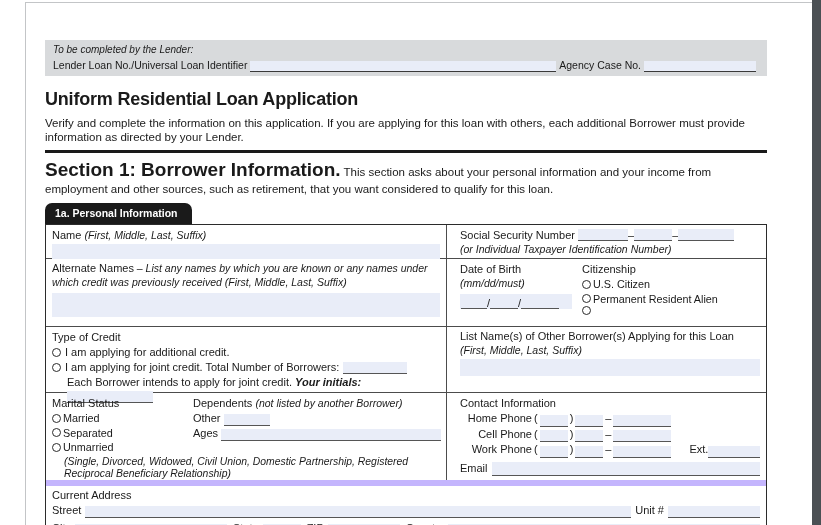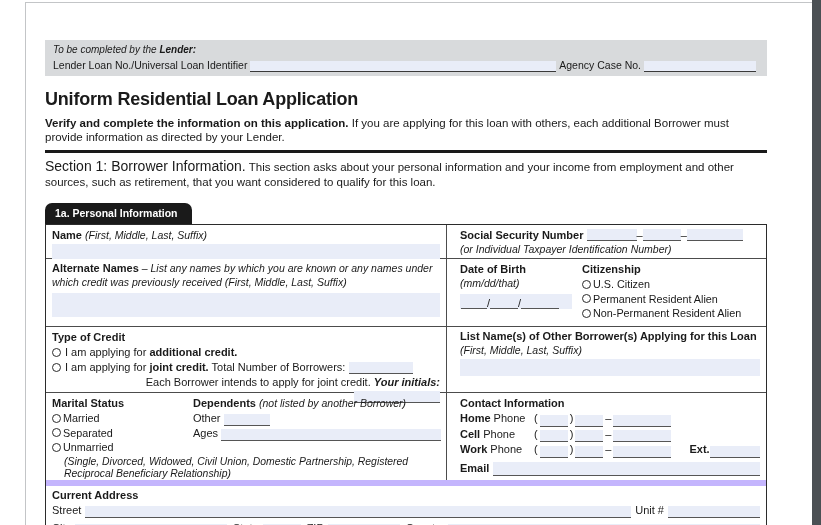--- a/index.html
+++ b/index.html
@@ -2,41 +2,41 @@
 <html><head>
 <meta charset="utf-8">
 <style>
   * { box-sizing: border-box; }
   html,body { margin:0; padding:0; }
   body {
     width:821px; height:525px; position:relative; overflow:hidden;
     background:#ffffff; color:#1a1a1a;
     font-family:"Liberation Sans", sans-serif; font-size:11px;
   }
-  .b { font-weight:bold; }
+  .b { font-weight:normal; }
   .bi { font-weight:bold; font-style:italic; }
 
   
   .edge-top { position:absolute; top:2px; left:25px; right:9px; height:1px; background:#c3c5c7; }
   .edge-left { position:absolute; top:2px; left:25px; width:1px; bottom:0; background:#c3c5c7; }
   .scrollbar { position:absolute; top:0; right:0; width:9px; height:100%; background:#4b5054; }
 
   
   .lender-box { position:absolute; left:45px; top:40px; width:722px; height:36px;
     background:#d8dadc; padding:3px 8px 4px 8px; }
   .lender-line1 { font-size:10px; font-style:italic; line-height:13px; }
   .lender-line2 { display:flex; align-items:flex-end; font-size:10.5px; line-height:14px; margin-top:2px; }
   .fill-line { border-bottom:1px solid #3a3a3a; background:#e9edf8; height:11px; margin:0 3px; }
   .fill-flex { flex:1; }
 
   .title { position:absolute; left:45px; top:89px; font-size:18px; font-weight:bold; letter-spacing:-0.2px; }
   .intro { position:absolute; left:45px; top:116px; width:722px; font-size:11.5px; line-height:1.22; }
   .thick-rule { position:absolute; left:45px; top:150px; width:722px; height:3px; background:#1a1a1a; }
   .sec-heading { position:absolute; left:45px; top:157px; width:722px; font-size:11.5px; line-height:1.32; }
-  .sec-heading .big { font-size:14px; font-weight:normal; }
+  .sec-heading .big { font-size:19px; font-weight:bold; }
 
   .tab { position:absolute; left:45px; top:203px; height:21px; background:#1a1a1a; color:#ffffff;
     font-size:10.5px; font-weight:bold; line-height:21px; padding:0 14px 0 10px;
     border-radius:7px 7px 0 0; }
 
   
   .formtable { position:absolute; left:45px; top:224px; width:722px; height:301px;
     border:1px solid #2b2b2b; border-bottom:none; }
   .row { display:flex; border-bottom:1px solid #4c4c4c;gap:7px; }
   .row-a { height:34px; } .row-b { height:68px; } .row-c { height:66px; }
@@ -64,21 +64,21 @@
     display:flex; align-items:flex-end; padding:0 1px; }
   .dob-u { border-bottom:1px solid #555; height:11px; display:inline-block; }
   .cit-col { flex:1; }
 
   
   .rd-left { position:relative; }
   .dependents { position:absolute; left:147px; top:3px; width:248px; }
   .dep-line { display:flex; align-items:flex-end; line-height:15px; }
   .marital-note { font-size:10.4px; font-style:italic; line-height:1.22; margin-left:12px; margin-top:1px; width:385px; }
 
-  .phone-row { display:flex; align-items:flex-end; line-height:15.5px; }
+  .phone-row { display:flex; align-items:flex-end; line-height:15.5px;text-align:right; }
   .ph-label { width:72px; flex:0 0 auto; }
   .ph-sym { margin:0 2px; }
   .email-row { display:flex; align-items:flex-end; line-height:16px; margin-top:2px; }
 
   
   .street-row { display:flex; align-items:flex-end; line-height:15px; margin-top:1px; }
   .city-row { display:flex; align-items:flex-end; line-height:15px; margin-top:3px; }
   .lbl-gap { margin-left:6px; }
 </style>
 </head>
@@ -132,60 +132,59 @@
   <div class="row row-b">
     <div class="cell-l">
       <div style="line-height:13.5px;">
         <span class="b">Alternate Names</span><span class="hint"> – List any names by which you are known or any names under which credit was previously received  (First, Middle, Last, Suffix)</span>
       </div>
       <div class="fld-block" style="height:24px; margin-top:4px;"></div>
     </div>
     <div class="cell-r rb-right">
       <div class="dob-col">
         <div class="b line15">Date of Birth</div>
-        <div class="hint" style="line-height:12px;">(mm/dd/that)</div>
+        <div class="hint" style="line-height:12px;">(mm/dd/must)</div>
         <div class="dob-field">
           <span class="dob-u" style="width:26px;"></span>
             <span>/</span>
             <span class="dob-u" style="width:28px;"></span>
             <span>/</span>
             <span class="dob-u" style="width:38px;"></span>
         </div>
       </div>
       <div class="cit-col">
         <div class="b line15">Citizenship</div>
         <div class="radio-row">
             <span class="radio"></span>
             <span>U.S. Citizen</span>
           </div>
         <div class="radio-row">
             <span class="radio"></span>
             <span>Permanent Resident Alien</span>
           </div>
         <div class="radio-row">
             <span class="radio"></span>
-            <span>Non-Permanent Resident Alien</span>
           </div>
       </div>
     </div>
   </div>
 
   <div class="row row-c">
     <div class="cell-l">
       <div class="b line15">Type of Credit</div>
       <div class="radio-row" style="font-size:11px; line-height:15px; gap:4px;">
         <span class="radio"></span>
         <span><span>I am applying for </span><span class="b">additional credit.</span></span>
       </div>
       <div class="radio-row" style="font-size:11px; line-height:15px; gap:4px;">
         <span class="radio"></span>
         <span><span>I am applying for </span><span class="b">joint credit.</span><span> Total Number of Borrowers:</span></span>
         <span class="useg" style="width:64px;"></span>
       </div>
-      <div class="line15" style="margin-left:15px;text-align:right;">
+      <div class="line15" style="margin-left:15px;">
         <span>Each Borrower intends to apply for joint credit. </span><span class="bi">Your initials:</span>
         <span class="useg" style="width:86px;"></span>
       </div>
     </div>
     <div class="cell-r">
       <div class="b" style="line-height:13.5px;">List Name(s) of Other Borrower(s) Applying for this Loan</div>
       <div class="hint" style="line-height:12.5px;">(First, Middle, Last, Suffix)</div>
       <div class="fld-block" style="height:17px; margin-top:3px;"></div>
     </div>
   </div>

